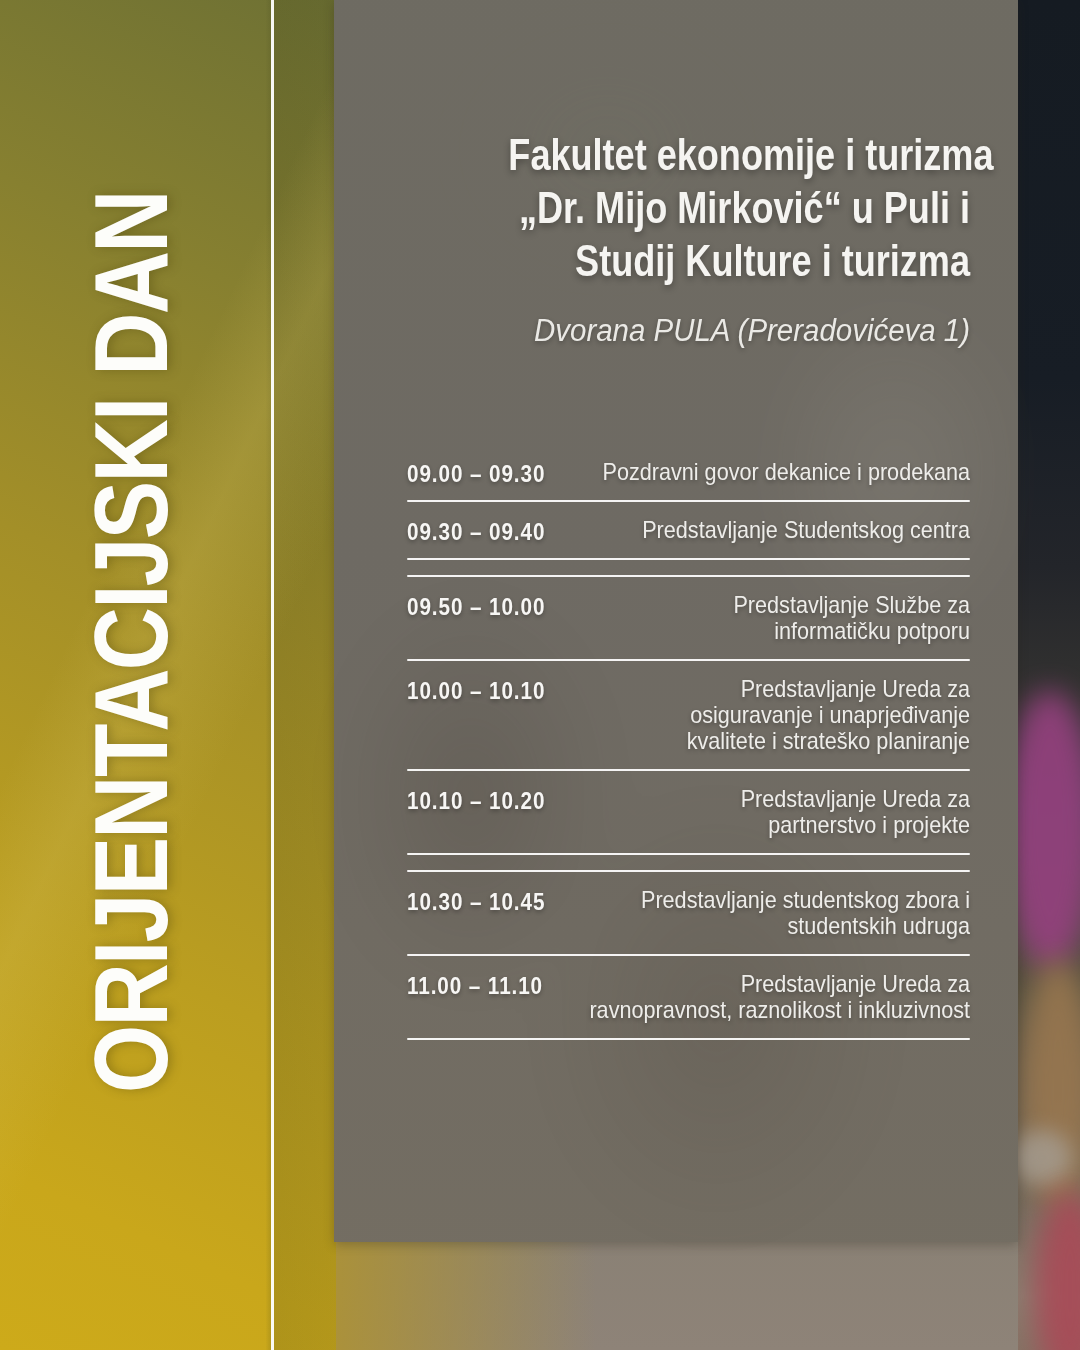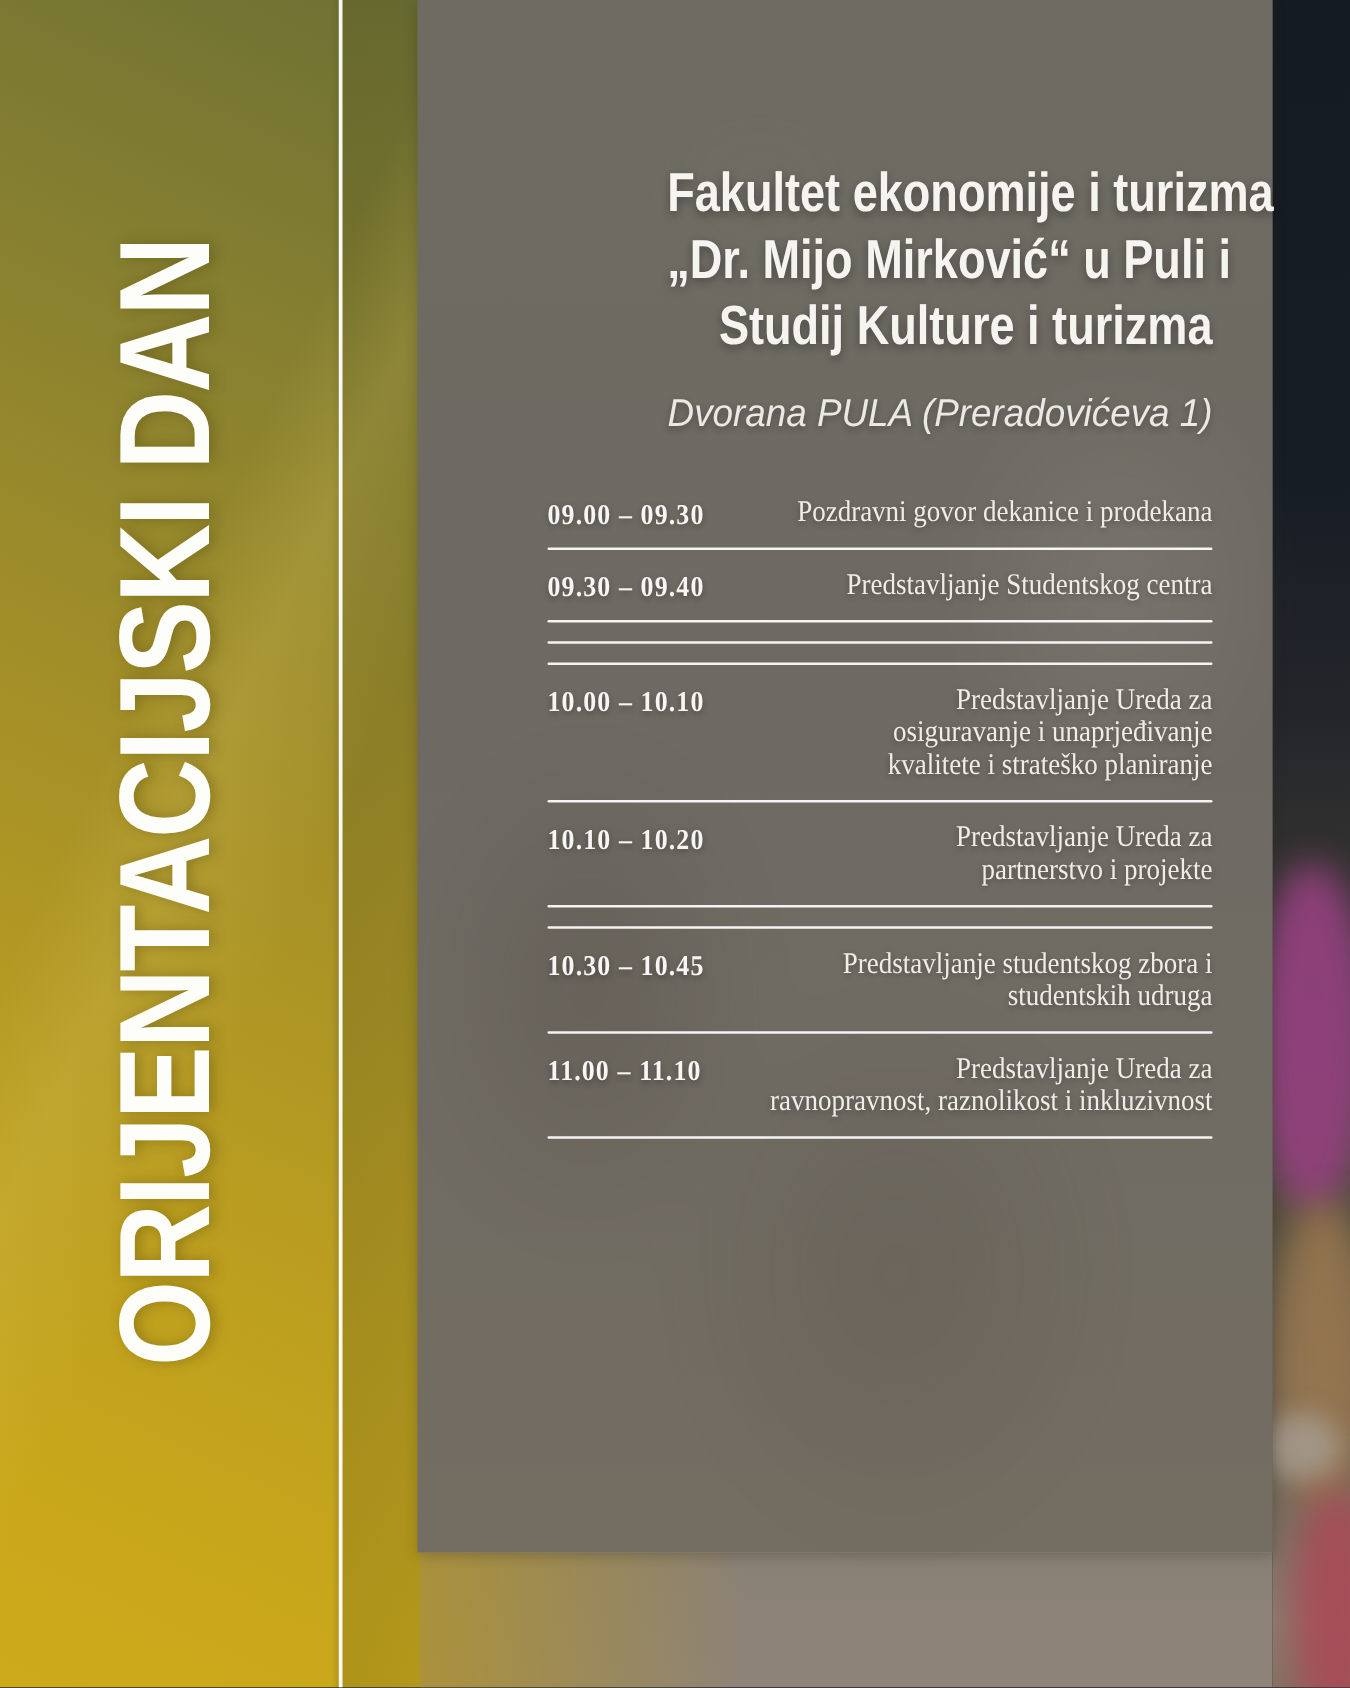--- a/index.html
+++ b/index.html
@@ -48,21 +48,21 @@
     position:absolute;left:-468px;top:572px;width:1200px;height:140px;z-index:6;
     display:flex;align-items:center;justify-content:center;
     transform:rotate(-90deg) scaleX(0.85);
     font-size:103px;font-weight:700;letter-spacing:-2px;white-space:nowrap;
     color:#fdfdfa;text-shadow:0 3px 12px rgba(70,60,10,0.35);
   }
 
   
   .panel{
     position:absolute;left:334px;top:0;width:684px;height:1242px;z-index:4;
-    box-sizing:border-box;padding:128px 48px 0 104px;
+    box-sizing:border-box;padding:128px 48px 0 73px;
     background:linear-gradient(180deg,rgba(110,107,98,0.985) 0%,rgba(110,106,99,0.985) 45%,rgba(113,108,99,0.985) 75%,rgba(115,109,98,0.985) 100%);
     box-shadow:0 3px 10px rgba(40,35,25,0.28);
     color:#f2f1ee;
   }
   .panel::before{ 
     content:"";position:absolute;inset:0;pointer-events:none;
     background:
       radial-gradient(210px 300px at 20% 64%,rgba(48,40,34,0.55),rgba(0,0,0,0) 70%),
       radial-gradient(260px 330px at 56% 82%,rgba(56,46,38,0.45),rgba(0,0,0,0) 70%),
       radial-gradient(200px 260px at 82% 38%,rgba(232,227,216,0.30),rgba(0,0,0,0) 70%),
@@ -77,21 +77,21 @@
   .title-line{
     font-size:44px;font-weight:700;line-height:53px;color:#f5f4f1;
     text-shadow:0 3px 8px rgba(0,0,0,0.32);white-space:nowrap;
   }
   .venue{
     margin-top:26px;text-align:right;font-style:italic;font-size:31px;color:#eae9e5;
     transform:scaleX(0.95);transform-origin:100% 50%;
     text-shadow:0 2px 6px rgba(0,0,0,0.3);white-space:nowrap;
   }
 
-  .schedule{margin-top:48px;font-family:Liberation Serif, serif;}
+  .schedule{margin-top:110px;}
   .srow{position:relative;}
   .stime{
     position:absolute;left:0;top:2px;
     font-size:23px;font-weight:700;letter-spacing:1px;color:#f7f6f4;
     transform:scaleX(0.9);transform-origin:0 50%;white-space:nowrap;
     text-shadow:0 2px 5px rgba(0,0,0,0.3);
   }
   .stitle{
     font-size:24px;line-height:26px;min-height:26px;text-align:right;
     white-space:pre-line;color:#eeedea;
@@ -138,20 +138,25 @@
       <div class="sdiv"></div>
 
       <div class="srow">
         <div class="stime">09.30 – 09.40</div>
         <div class="stitle">Predstavljanje Studentskog centra</div>
       </div>
       <div class="sdiv"></div>
 
       <div class="sdiv"></div>
 
+      <div class="srow">
+        <div class="stime">09.50 – 10.00</div>
+        <div class="stitle">Predstavljanje Službe za
+informatičku potporu</div>
+      </div>
       <div class="sdiv"></div>
 
       <div class="srow">
         <div class="stime">10.00 – 10.10</div>
         <div class="stitle">Predstavljanje Ureda za
 osiguravanje i unaprjeđivanje
 kvalitete i strateško planiranje</div>
       </div>
       <div class="sdiv"></div>
 

